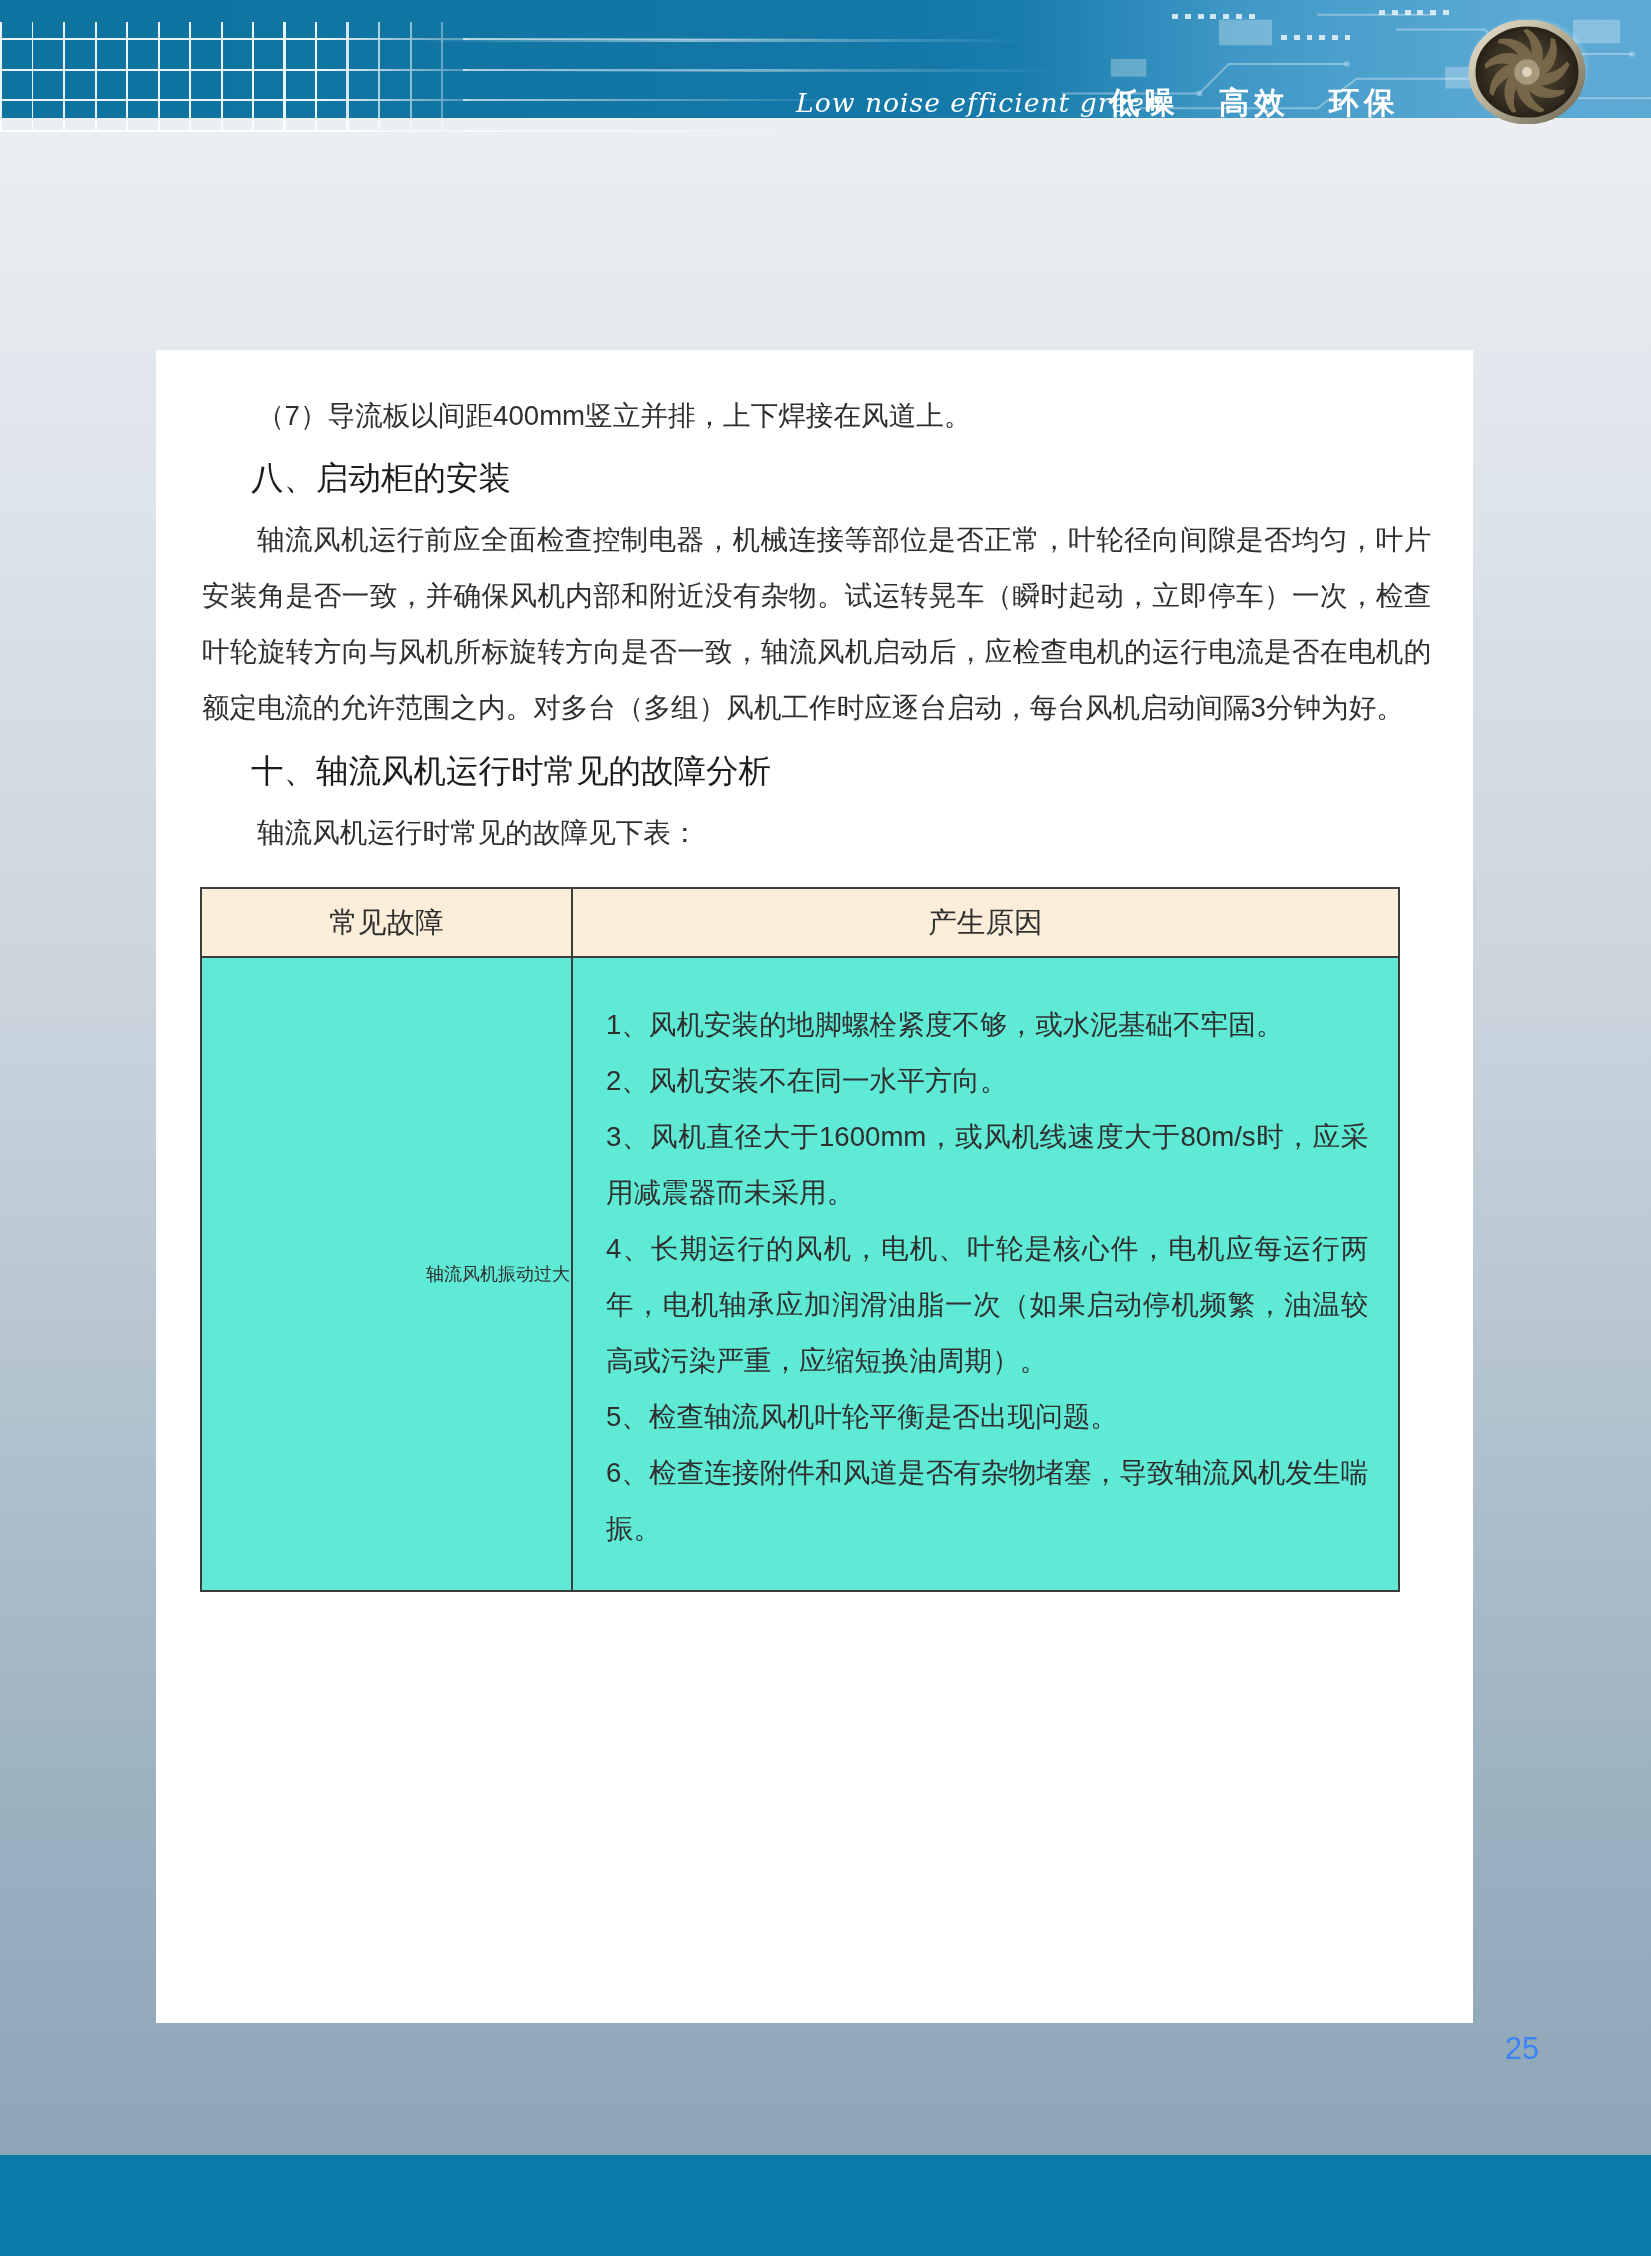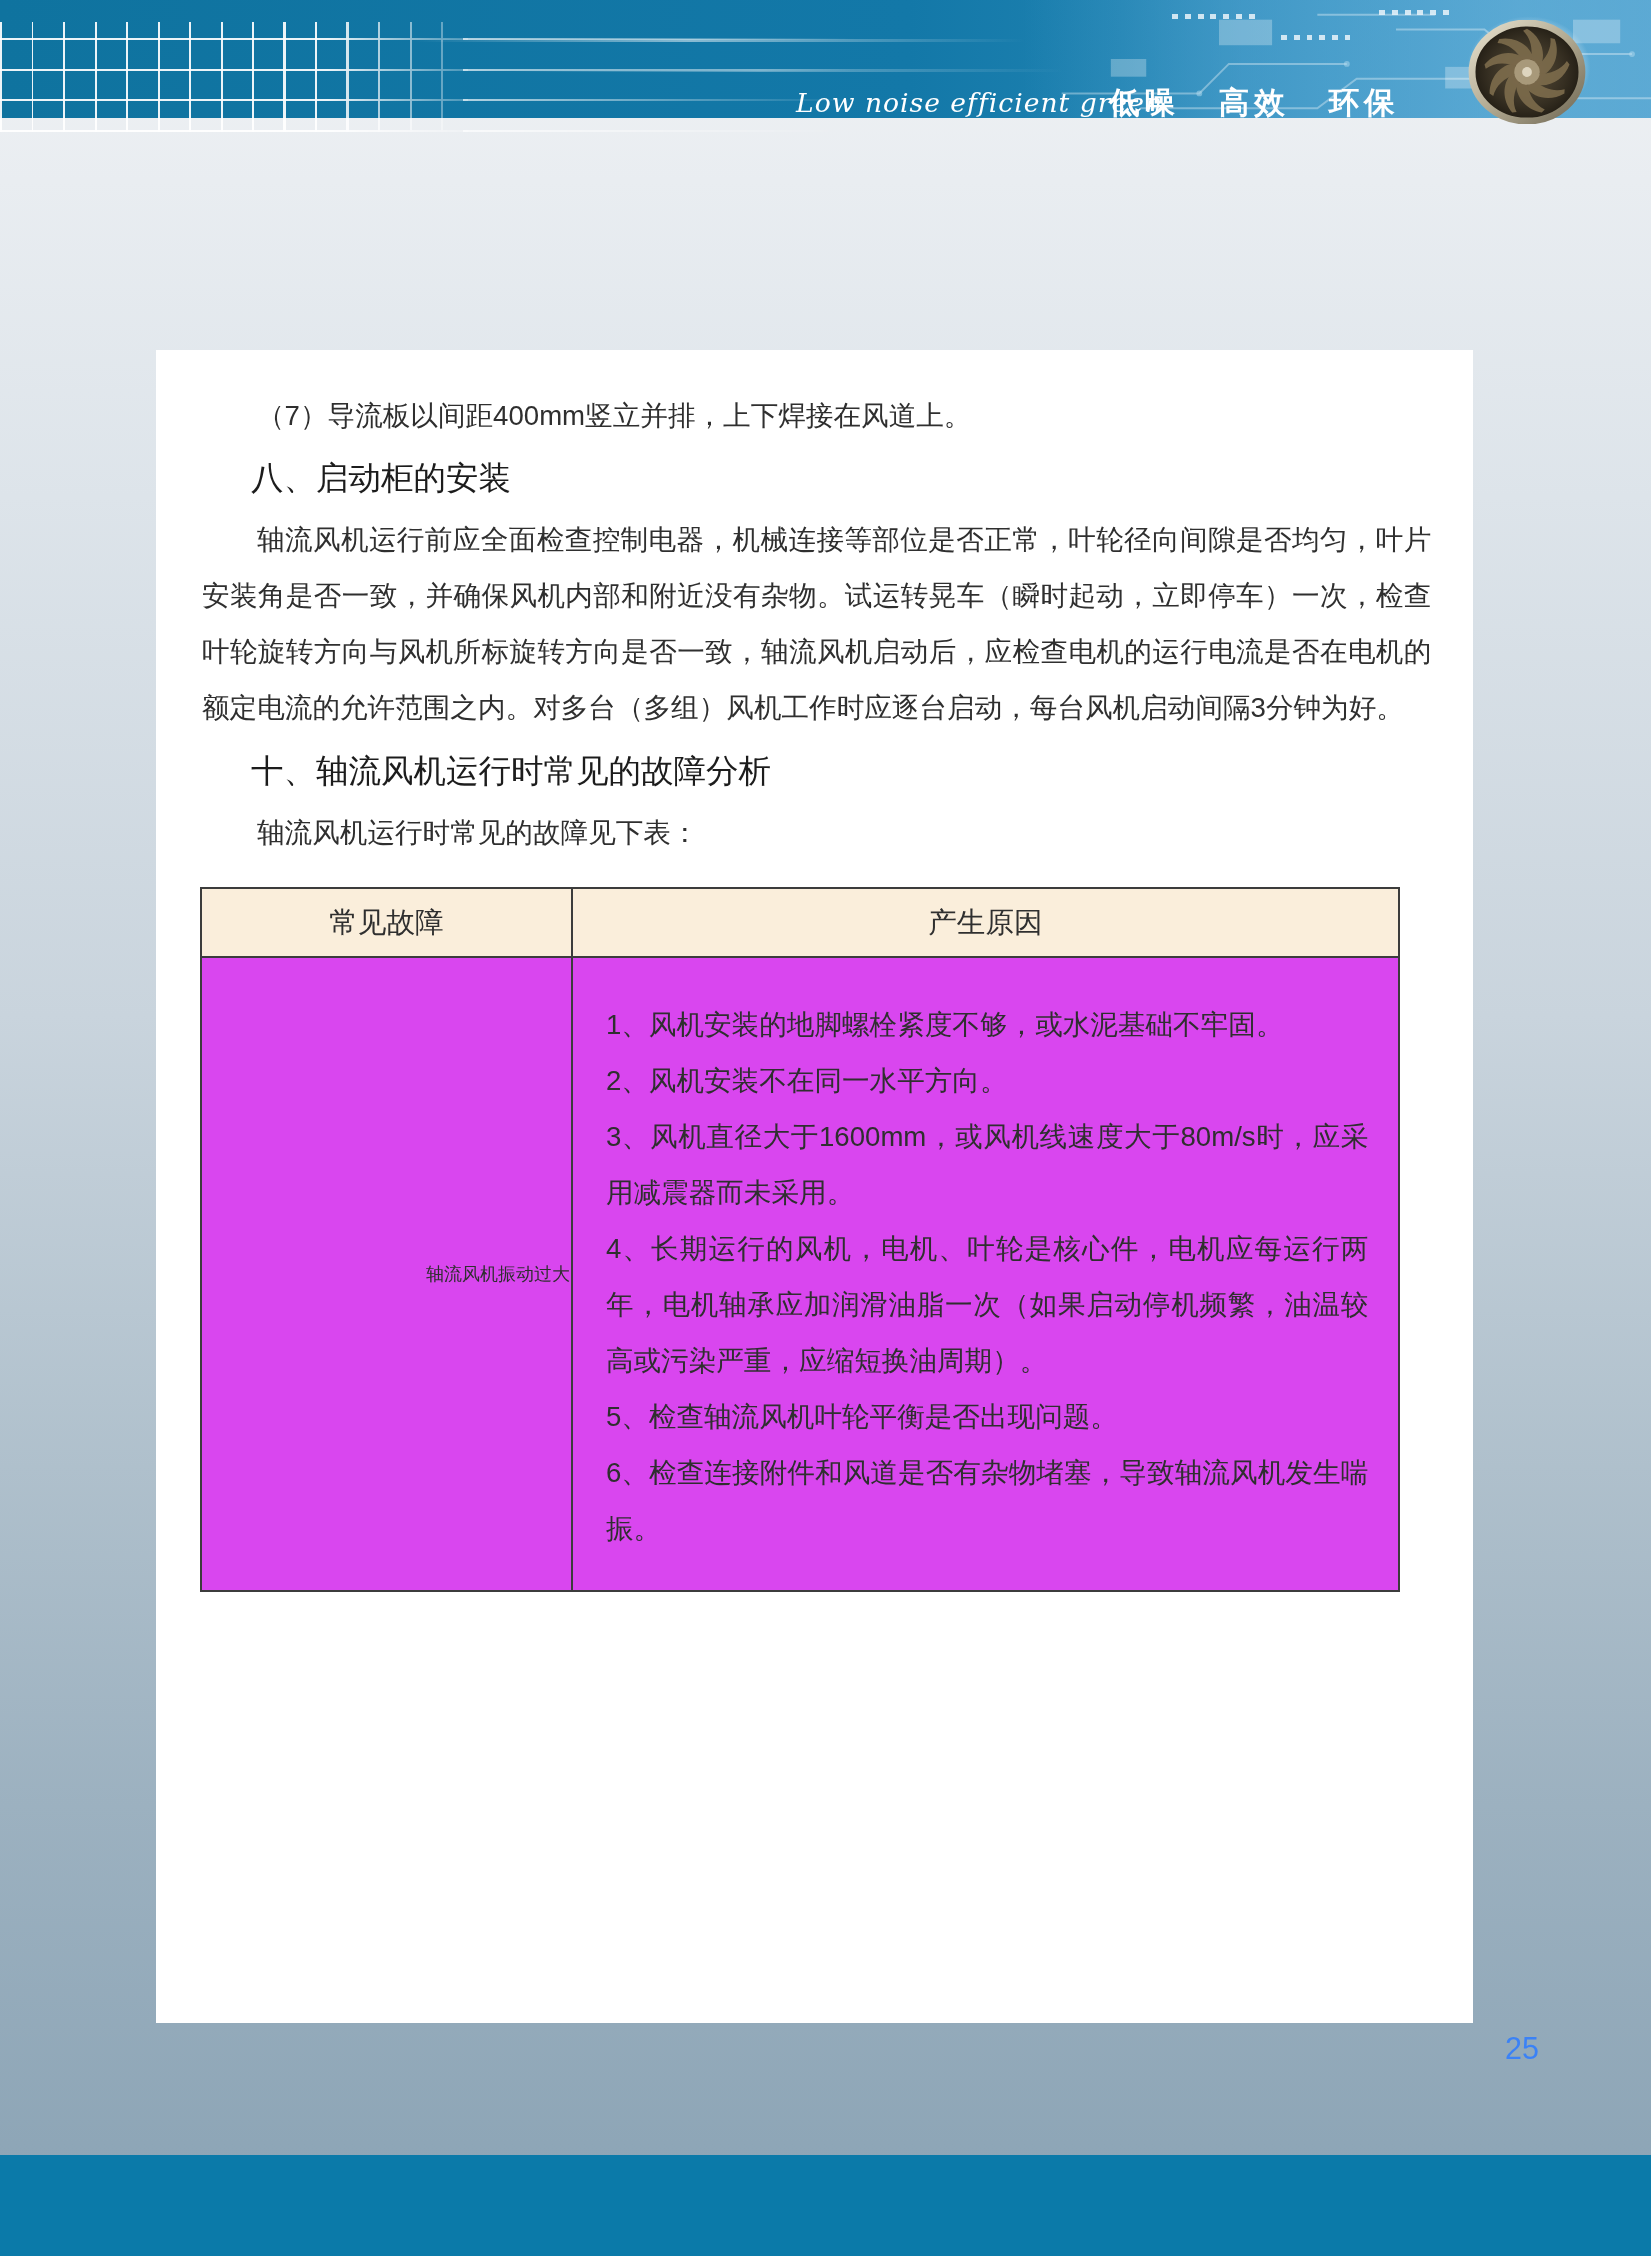--- a/index.html
+++ b/index.html
@@ -67,21 +67,21 @@
   .fault-table{
     border-collapse:collapse;margin:25.6px 0 0 9.9px;width:1200px;
     table-layout:fixed;
   }
   .fault-table th,.fault-table td{border:2px solid #3c3c3c;}
   .fault-table th{
     background:#faeedb;height:65px;font-weight:normal;
     font-size:28.6px;color:#2f2f2f;text-align:center;
   }
   .col-fault{width:367px;}
-  .fault-table td{background:#d946ef;vertical-align:middle;}
+  .fault-table td{background:#5eead4;vertical-align:middle;}
   .fault-cell{text-align:right;font-size:18px;color:#2f2f2f;}
   .causes-cell{padding:39px 29.6px 33px 33px;}
   .causes-cell p{font-size:27.6px;line-height:56px;margin:0;color:#2f2f2f;text-align:justify;}
   
   .page-number{position:absolute;left:1505px;top:2031px;font-size:30.5px;color:#3b82f6;}
   .bottom-bar{position:absolute;left:0;bottom:0;width:1652px;height:102px;background:#0b7aa9;}
 </style>
 </head>
 <body>
 

